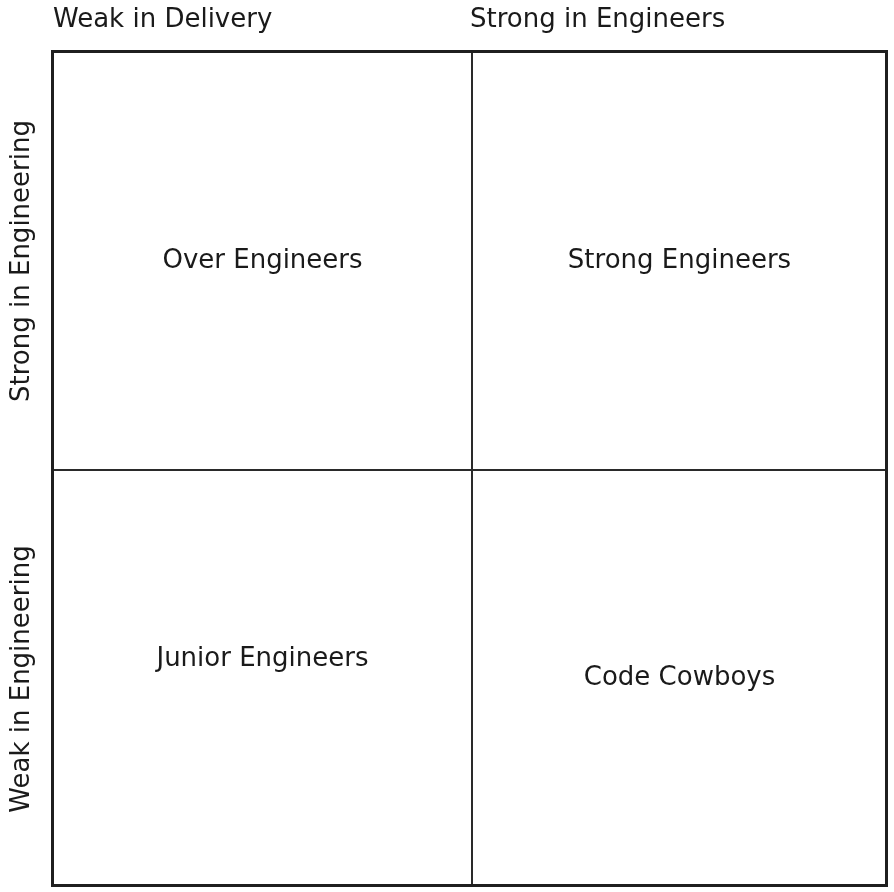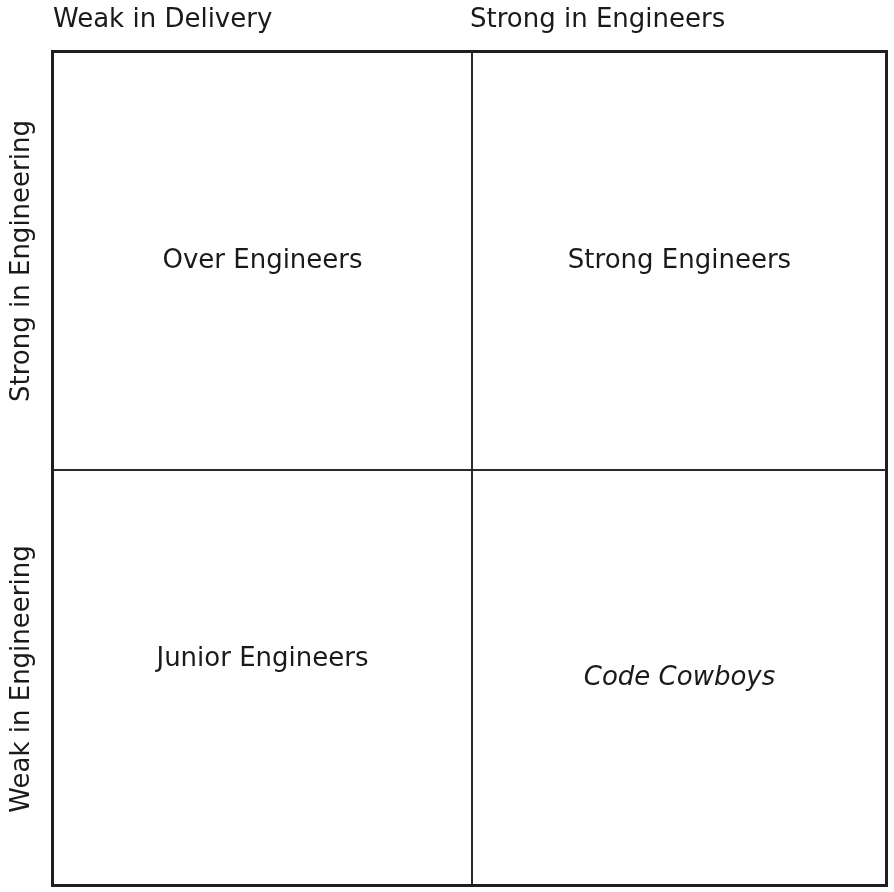--- a/index.html
+++ b/index.html
@@ -37,16 +37,16 @@
 
   <div class="cell" style="left:0;top:0;">
     <span>Over Engineers</span>
   </div>
   <div class="cell" style="left:417px;top:0;">
     <span>Strong Engineers</span>
   </div>
   <div class="cell" style="left:0;top:398px;">
     <span>Junior Engineers</span>
   </div>
-  <div class="cell" style="left:417px;top:417px;font-style:italic;">
+  <div class="cell" style="left:417px;top:417px;">
     <span>Code Cowboys</span>
   </div>
 </div>
 
 </body></html>

